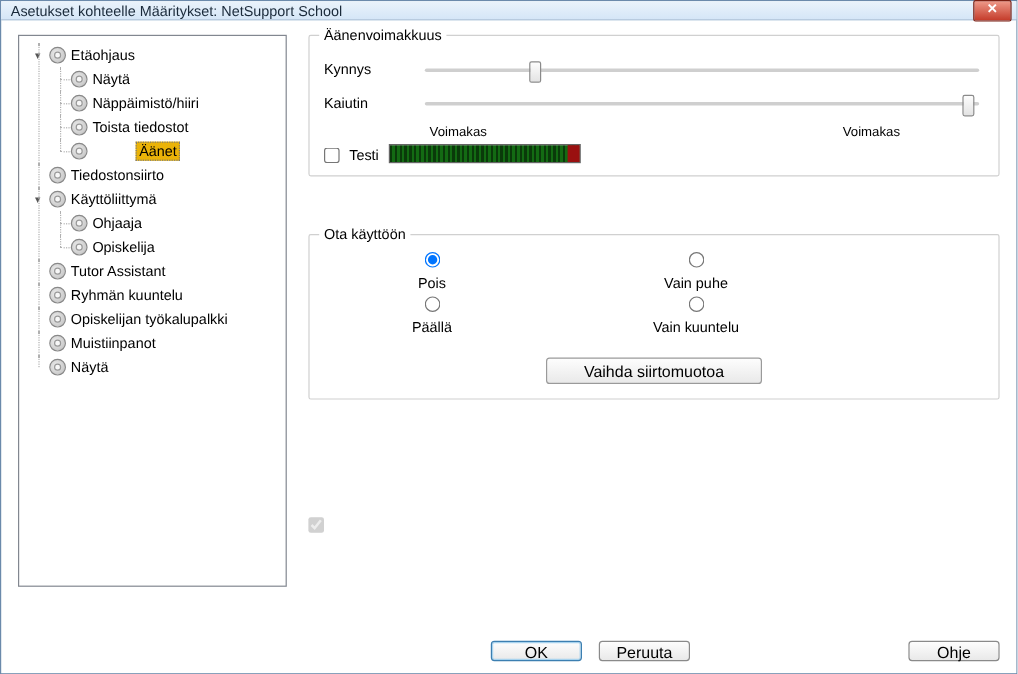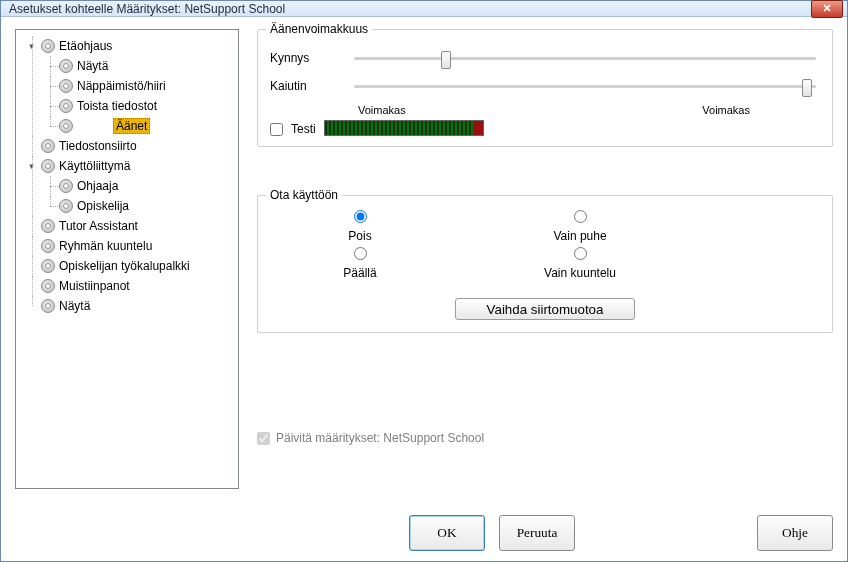--- a/index.html
+++ b/index.html
@@ -157,25 +157,24 @@
     cursor:pointer;
   }
   .update-check { margin-top:50px; display:flex; align-items:center; gap:6px; color:#808080; }
   .update-check input[disabled]{ }
   .footer {
     display:flex; gap:14px; justify-content:flex-start;
     padding-top:10px;
   }
   .footer .spacer1{ flex:0 0 380px; }
   .btn {
-    width:76px; height:36px;
+    width:76px; height:17px;
     background:linear-gradient(#fdfdfd,#e9e9e9);
     border:1px solid #8a8a8a; border-radius:3px;
     cursor:pointer;
-    font-family:Liberation Serif, serif;
   }
   .btn.primary { border:1px solid #3c7fb1; box-shadow:0 0 0 1px #a8d3ee inset; }
   .footer-right { margin-left:auto; }
 </style>
 </head>
 <body>
 
 <div class="window">
   <div class="titlebar">
     <span class="titlebar-title">Asetukset kohteelle Määritykset: NetSupport School</span>
@@ -345,21 +344,20 @@
             <label class="radio-item">
               <input type="radio" name="en" id="r-listen" style="">
                 <span>Vain kuuntelu</span>
             </label>
           </div>
           <button class="wide-btn">Vaihda siirtomuotoa</button>
         </div>
 
         <div class="update-check">
           <input type="checkbox" id="upd" disabled="" checked="" style="">
-          <span>Päivitä määritykset: NetSupport School</span>
         </div>
       </div>
     </div>
 
     <div class="footer">
       <div class="spacer1"></div>
       <button class="btn primary">OK</button>
       <button class="btn">Peruuta</button>
       <div class="footer-right">
         <button class="btn">Ohje</button>

